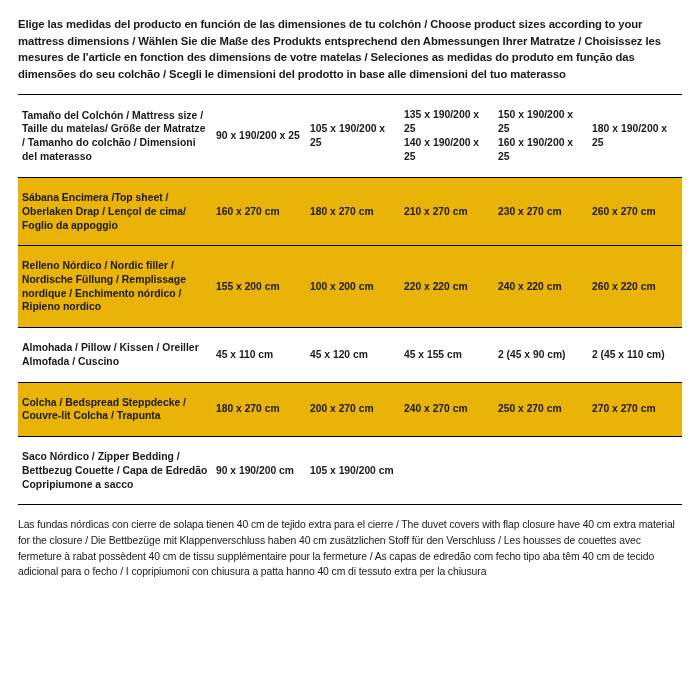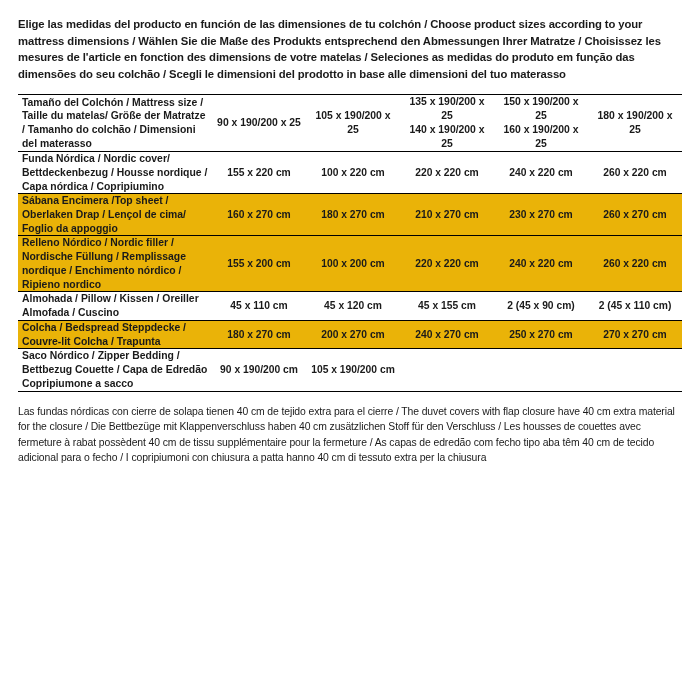--- a/index.html
+++ b/index.html
@@ -32,35 +32,34 @@
   }
   table.specs {
     width: 100%;
     border-collapse: collapse;
     table-layout: fixed;
   }
   table.specs td {
     border-top: 1px solid #000;
     border-bottom: 1px solid #000;
     vertical-align: middle;
-    padding: 0 4px;
+    padding: 13px 4px;
   }
   td.rowlabel {
     width: 186px;
     font-size: 10.4px;
     font-weight: bold;
     line-height: 1.32;
     text-align: left;
     padding-left: 2px;
     padding-right: 6px;
   }
   td.cell {
     font-size: 10.3px;
     font-weight: bold;
-    text-align: center;
     line-height: 1.35;
   }
   tr.header td.rowlabel,
   tr.header td.cell {
     font-size: 10.4px;
   }
   tr.shaded td {
     background: #eab308;
   }
   .dual-line span {
@@ -98,28 +97,20 @@
           </td>
         <td class="cell dual-line">
             <span>150 x 190/200 x 25</span>
             <span>160 x 190/200 x 25</span>
           </td>
         <td class="cell dual-line">
             <span>180 x 190/200 x 25</span>
           </td>
       </tr>
 
-      <tr>
-        <td class="rowlabel">Funda Nórdica /  Nordic cover/ Bettdeckenbezug / Housse nordique / Capa nórdica / Copripiumino</td>
-        <td class="cell">155 x 220 cm</td>
-        <td class="cell">100 x 220 cm</td>
-        <td class="cell">220 x 220 cm</td>
-        <td class="cell">240 x 220 cm</td>
-        <td class="cell">260 x 220 cm</td>
-      </tr>
 
       <tr class="shaded">
         <td class="rowlabel">Sábana Encimera /Top sheet / Oberlaken Drap / Lençol de cima/ Foglio da appoggio</td>
         <td class="cell">160 x 270 cm</td>
         <td class="cell">180 x 270 cm</td>
         <td class="cell">210 x 270 cm</td>
         <td class="cell">230 x 270 cm</td>
         <td class="cell">260 x 270 cm</td>
       </tr>
 

